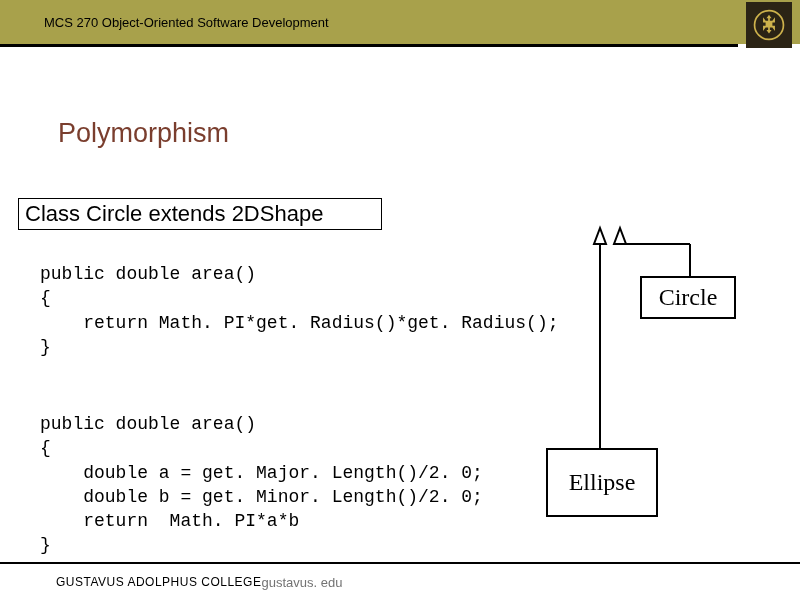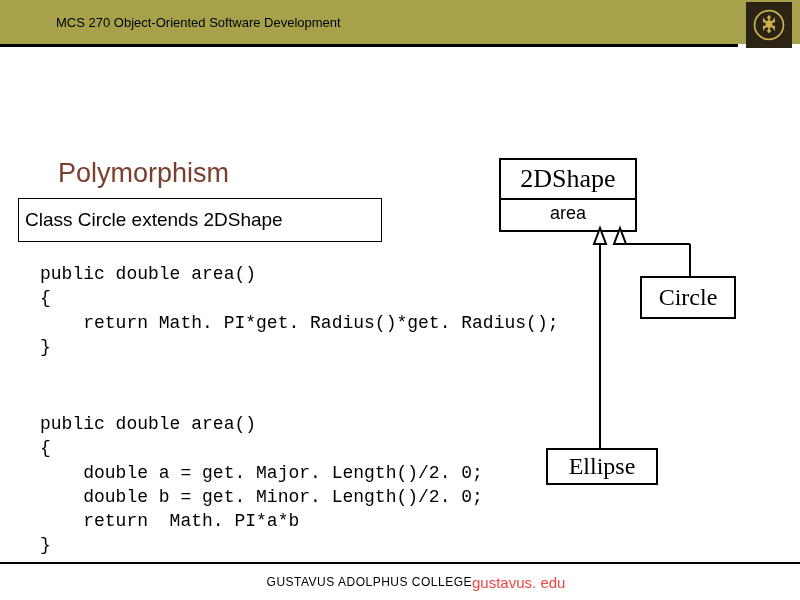--- a/index.html
+++ b/index.html
@@ -10,21 +10,21 @@
     font-family: Arial, Helvetica, sans-serif;
     background: #fff;
     position: relative;
     overflow: hidden;
   }
   .header {
     background: #a8a14b;
     height: 44px;
     display: flex;
     align-items: center;
-    padding-left: 56px;
+    padding-left: 44px;
     position: relative;
   }
   .header-text {
     color: #000;
     font-size: 13px;
   }
   .header-underline {
     position: absolute;
     left: 0;
     right: 62px;
@@ -49,26 +49,25 @@
   .content {
     position: relative;
     height: 520px;
   }
   .slide-title {
     position: absolute;
     left: 58px;
     top: 74px;
     font-size: 27px;
     color: #7a3e2e;
-    margin-top: 40px;
   }
   .class-decl {
     border: 1px solid #000;
-    font-size: 19px;
-    padding: 10px 6px;
+    font-size: 22px;
+    padding: 2px 6px;
     background: #fff;
     position: absolute;
   }
   .decl1 { left: 18px; top: 154px; width: 350px; }
   .decl2 { left: 18px; top: 305px; width: 370px; }
   .code {
     font-family: "Courier New", Courier, monospace;
     font-size: 18px;
     white-space: pre;
     position: absolute;
@@ -100,46 +99,46 @@
   .uml-circle {
     left: 640px; top: 232px; width: 92px;
     font-family: "Times New Roman", Times, serif;
     font-size: 24px;
     padding: 6px 0;
   }
   .uml-ellipse {
     left: 546px; top: 404px; width: 108px;
     font-family: "Times New Roman", Times, serif;
     font-size: 24px;
-    padding: 3px 0;
+    padding: 19px 0;
   }
   .diagram-svg {
     position: absolute;
     left: 0; top: 0;
     pointer-events: none;
   }
   .footer {
     position: absolute;
     left: 0; right: 0; bottom: 0;
     height: 36px;
     border-top: 2px solid #000;
     display: flex;
     align-items: center;
-    justify-content: center;
+    justify-content: flex-start;
     padding: 0 24px 0 56px;
     background: #fff;
   }
   .footer-left {
     font-size: 12px;
     letter-spacing: 0.5px;
     color: #000;
   }
   .footer-right {
-    font-size: 15px;
-    color: #ef4444;
+    font-size: 13px;
+    color: #737373;
   }
 </style>
 </head>
 <body>
 
 <div class="header">
   <span class="header-text">MCS 270 Object-Oriented Software Development</span>
   <div class="header-underline"></div>
   <div class="logo-square">
     <svg viewBox="0 0 40 40">
@@ -158,24 +157,20 @@
     return Math. PI*get. Radius()*get. Radius();
 }</div>
 
   <div class="code code2">public double area()
 {
     double a = get. Major. Length()/2. 0;
     double b = get. Minor. Length()/2. 0;
     return  Math. PI*a*b
 }</div>
 
-  <div class="uml-box uml-2dshape">
-    <div class="uml-top">2DShape</div>
-    <div class="uml-bot">area</div>
-  </div>
   <div class="uml-box uml-circle">Circle</div>
   <div class="uml-box uml-ellipse">Ellipse</div>
 
   <svg class="diagram-svg" width="800" height="560">
     <g stroke="#000" stroke-width="2" fill="#fff">
       <line x1="600" y1="184" x2="600" y2="404"></line>
       <polygon points="600,184 594,200 606,200"></polygon>
       <line x1="690" y1="232" x2="690" y2="200"></line>
       <line x1="690" y1="200" x2="620" y2="200"></line>
       <line x1="620" y1="200" x2="620" y2="184"></line>

